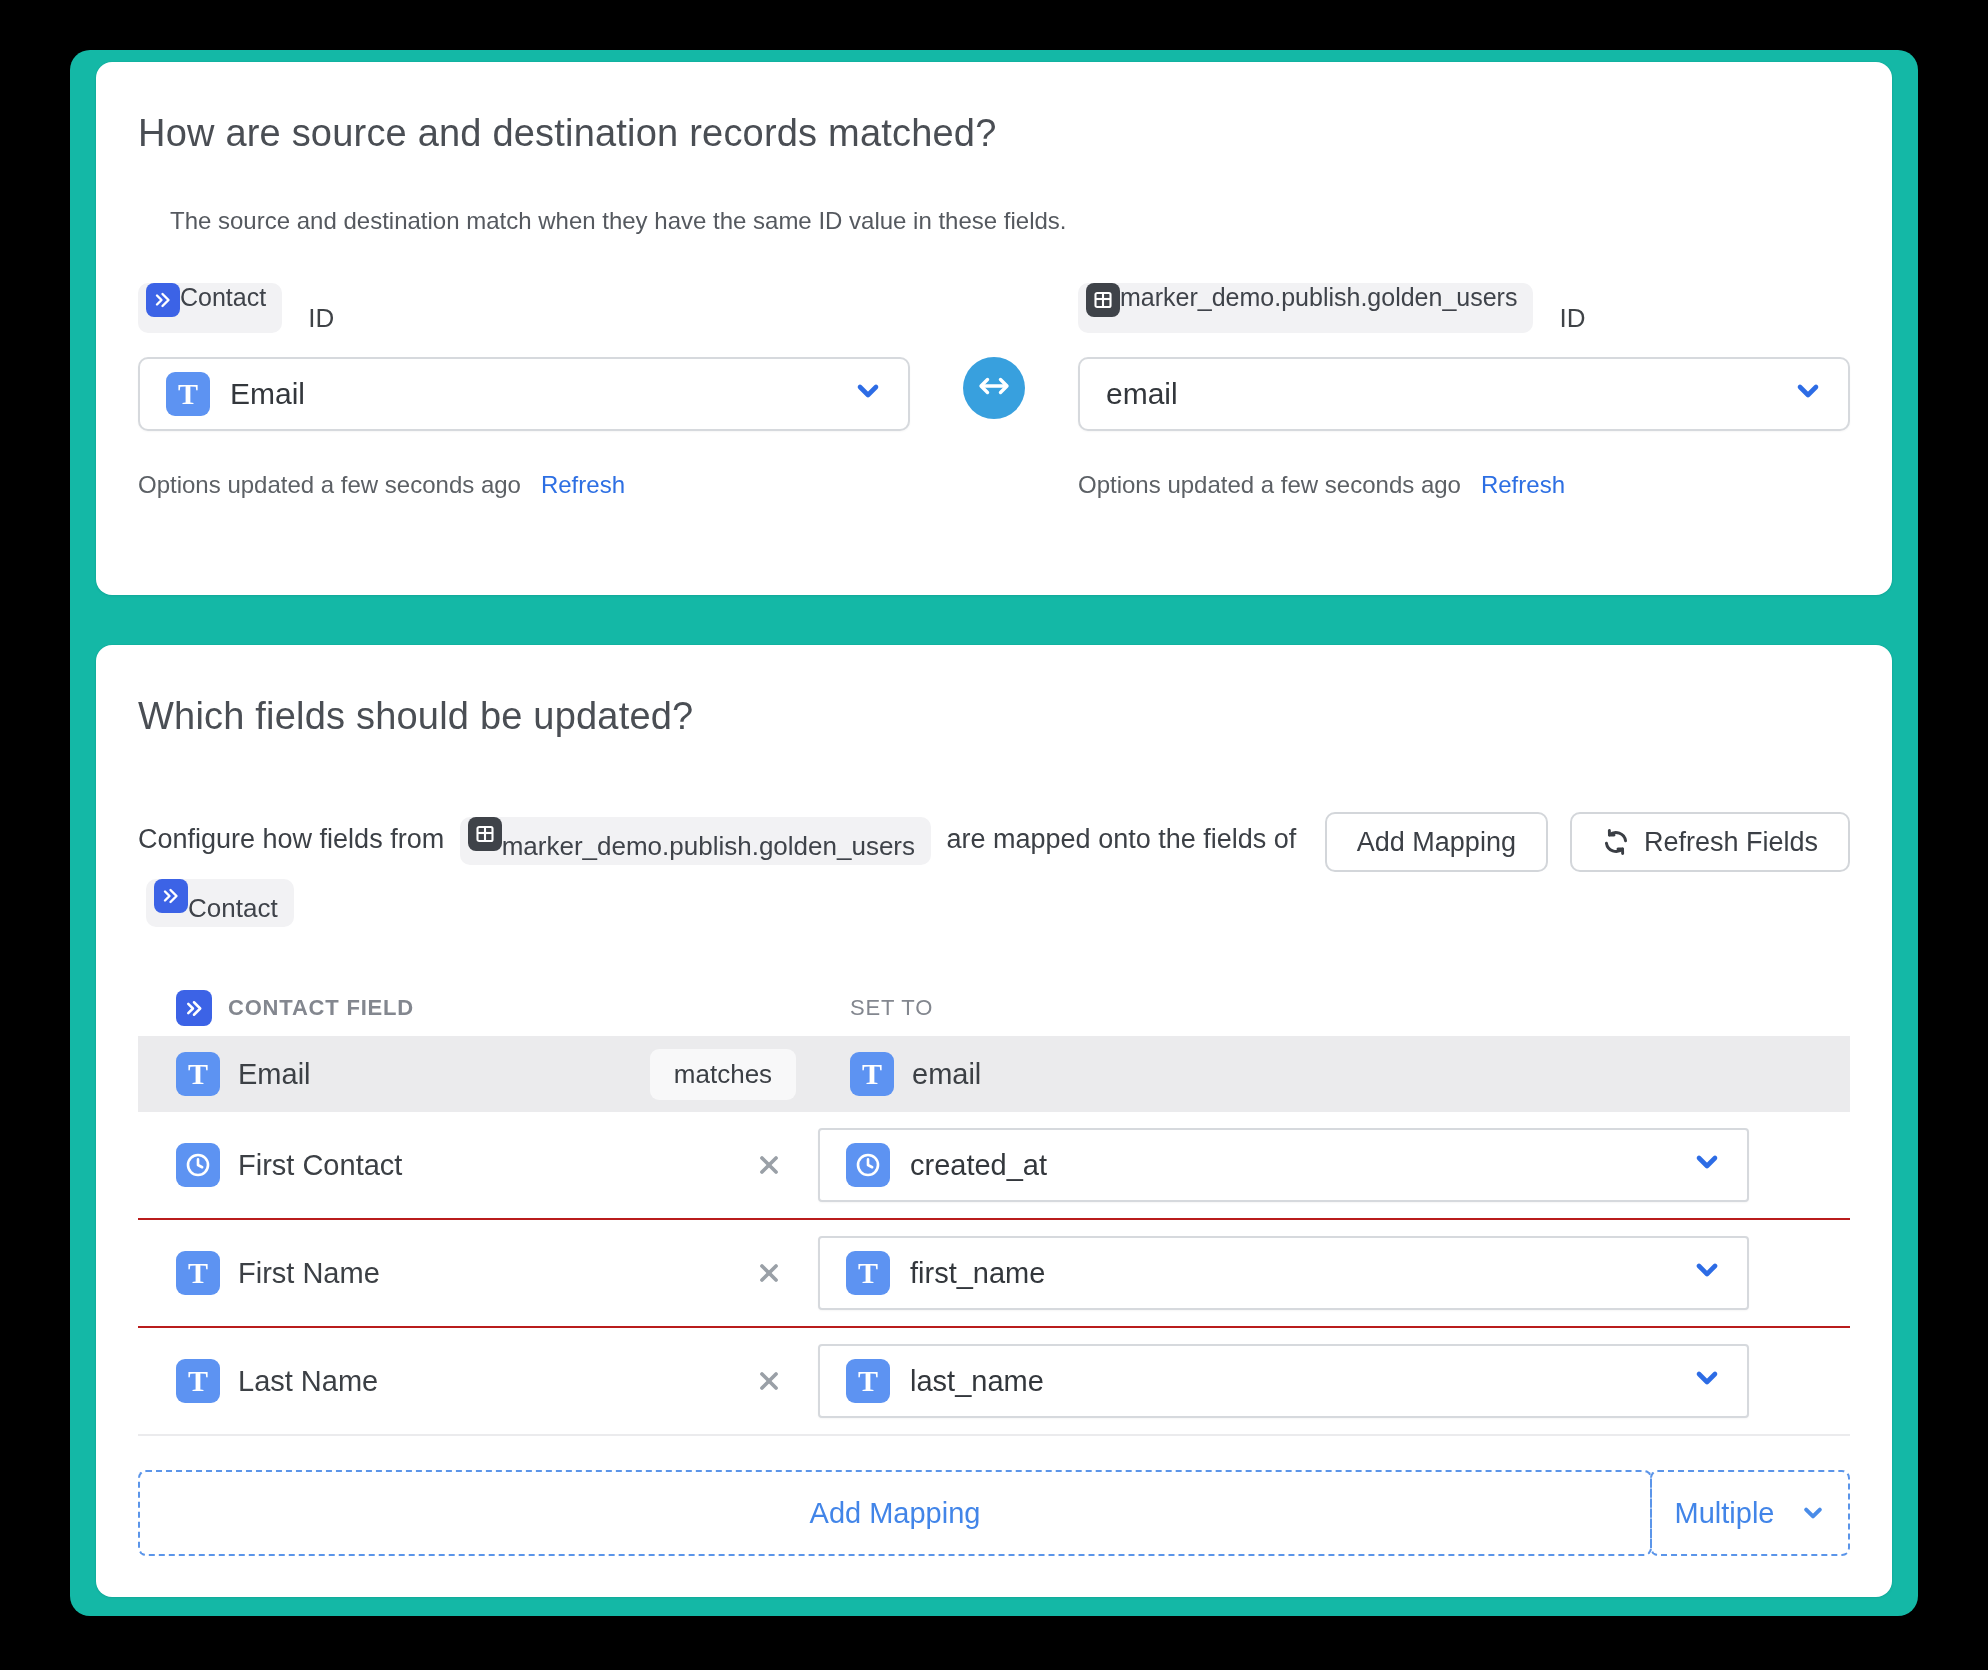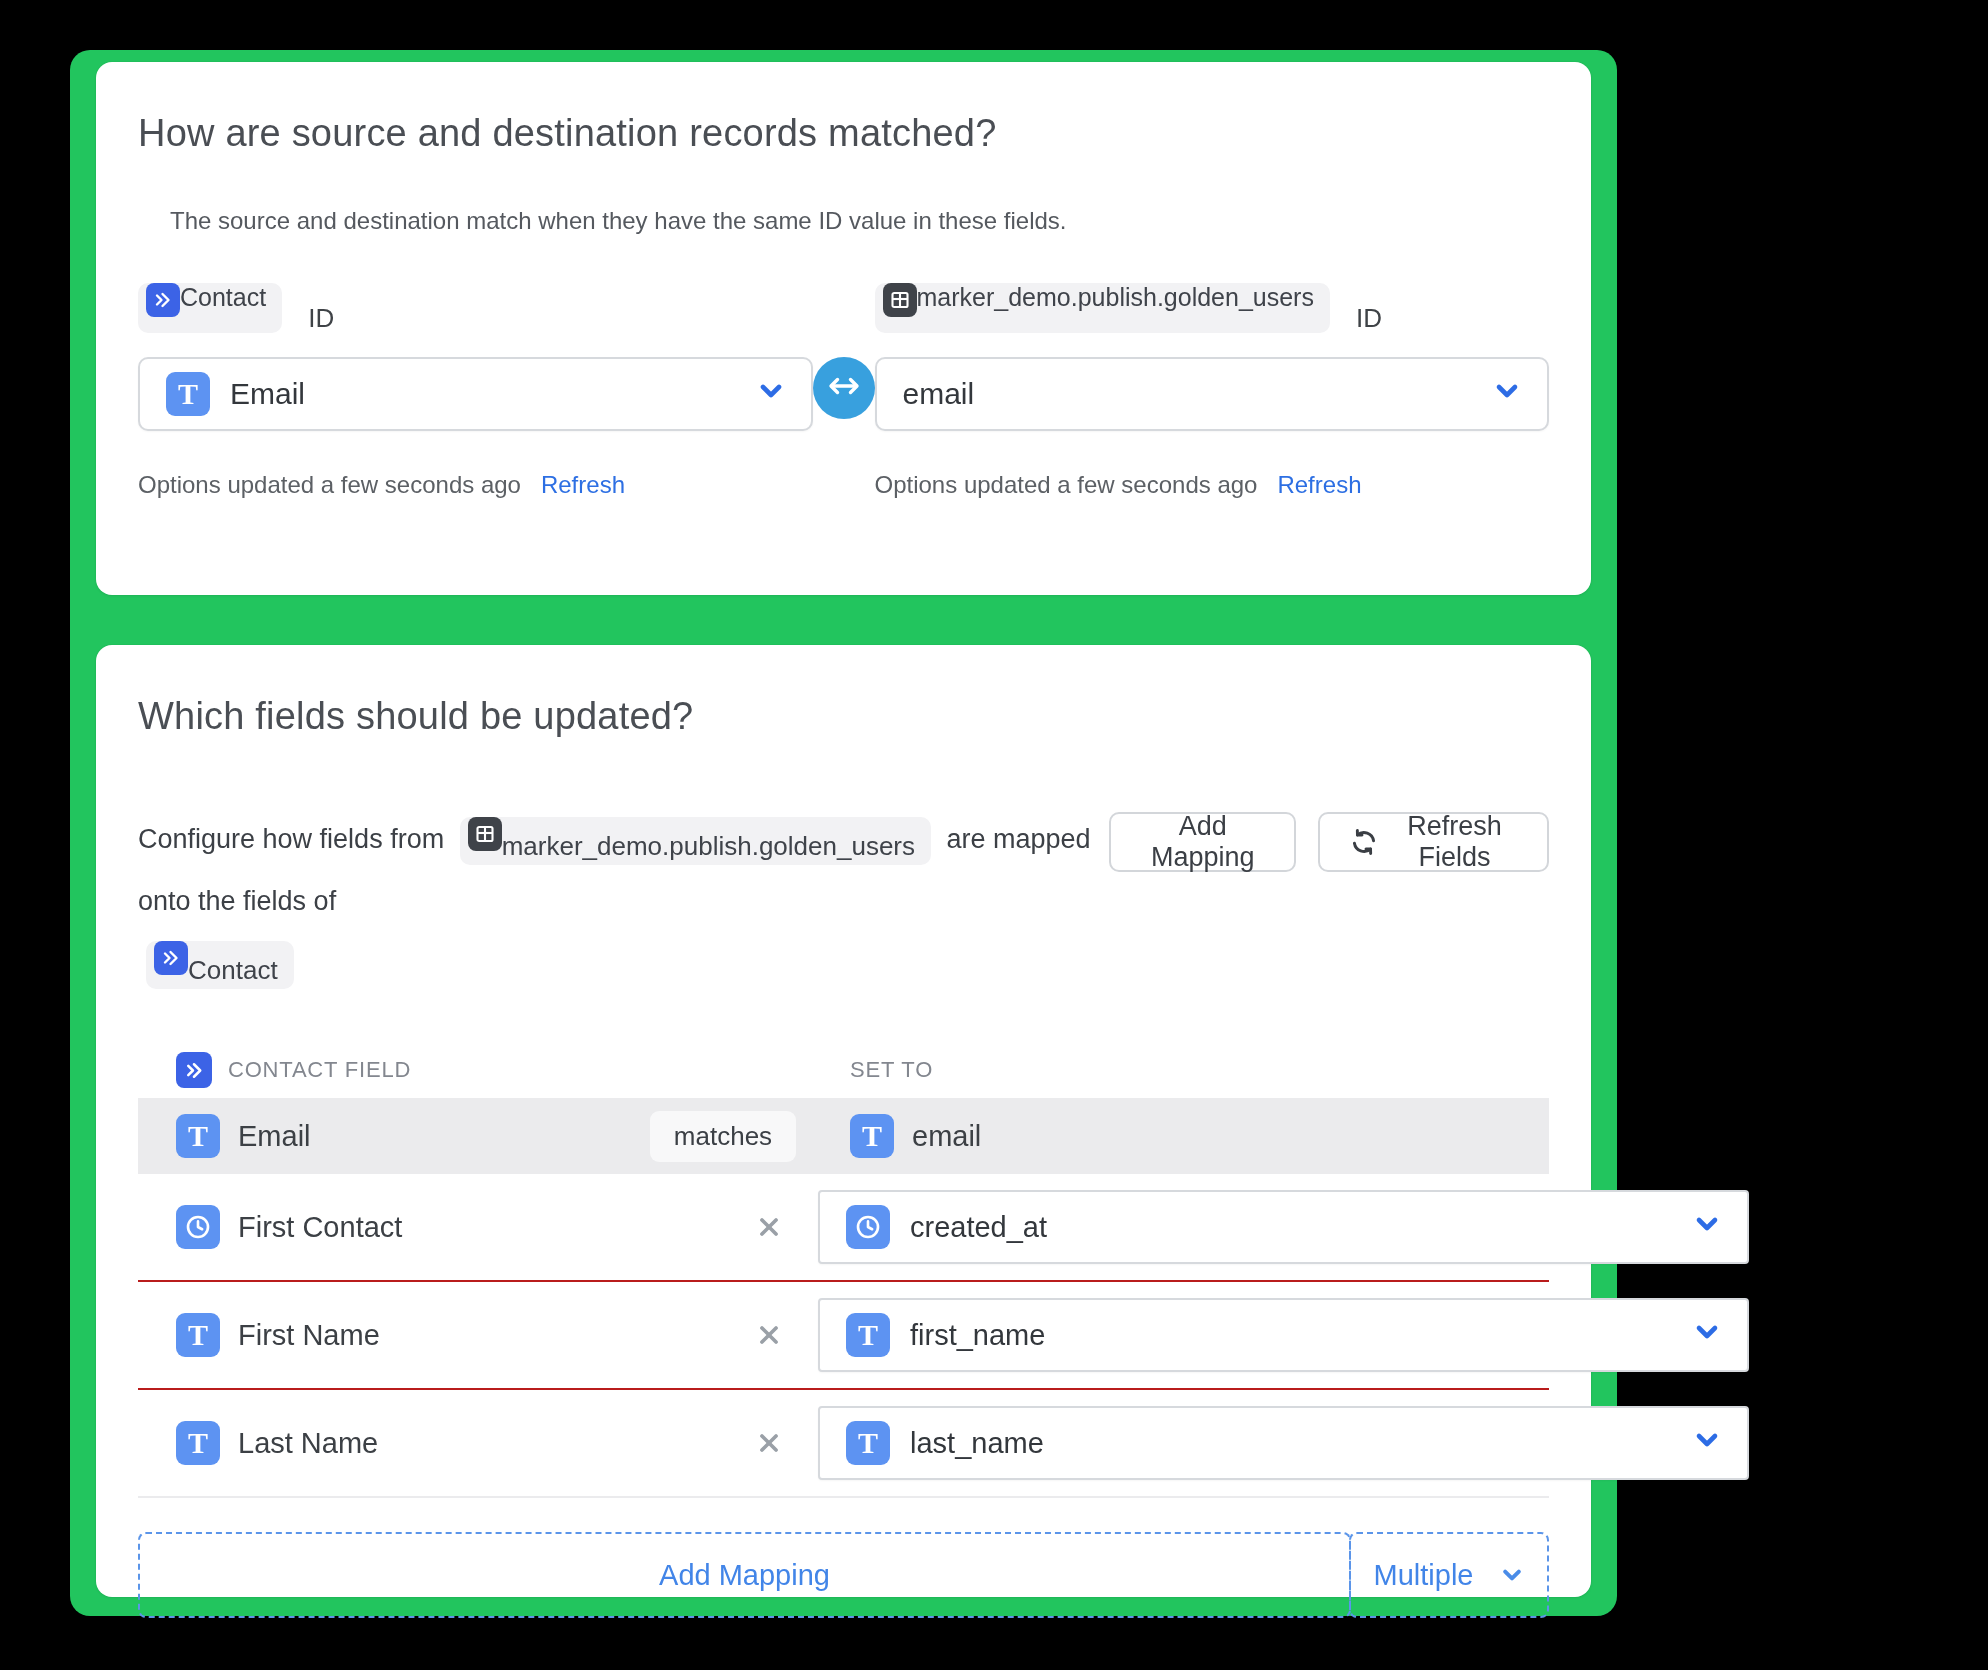--- a/index.html
+++ b/index.html
@@ -3,22 +3,22 @@
 <meta charset="utf-8">
 <style>
   * { margin:0; padding:0; box-sizing:border-box; }
   html,body { background:#000; }
   body {
     width:1988px; height:1670px; position:relative;
     font-family:"Liberation Sans", sans-serif;
     -webkit-font-smoothing:antialiased;
   }
   .frame {
-    position:absolute; left:70px; top:50px; width:1547px; height:1566px;
-    background:#22c55e; border-radius:20px; padding:12px 26px 20px;
+    position:absolute; left:70px; top:50px; width:1848px; height:1566px;
+    background:#14b8a6; border-radius:20px; padding:12px 26px 20px;
   }
   .card {
     background:#fff; border-radius:16px;
     box-shadow:0 1px 3px rgba(0,0,0,.07), 0 0 0 1px rgba(0,0,0,.02);
     padding:50px 42px;
   }
   .card1 { height:533px; }
   .card2 { height:952px; margin-top:50px; padding-bottom:0; }
   h1 { font-size:38px; font-weight:400; color:#4a4e54; letter-spacing:.2px; }
   .desc { margin-top:52px; font-size:24px; color:#55595f;margin-left:32px; }
@@ -63,21 +63,21 @@
   .btn {
     height:60px; background:#fff; border:2px solid #d3d6da; border-radius:10px;
     display:inline-flex; align-items:center; gap:14px; padding:0 30px;
     font-size:27px; color:#3b3f45; cursor:pointer;
   }
 
   
   .table { margin-top:48px; }
   .thead { display:flex; align-items:center; height:56px; }
   .thead .hcell1 { flex:0 0 680px; display:flex; align-items:center; gap:16px; padding-left:38px;
-    font-size:22px; color:#83878f; letter-spacing:.8px; }
+    font-size:22px; color:#83878f; letter-spacing:.8px;font-weight:bold; }
   .thead .hcell2 { font-size:22px; color:#83878f; letter-spacing:.8px; padding-left:32px; }
   .trow { display:flex; align-items:center; }
   .row-matched { background:#ebebed; height:76px; }
   .row-map { height:108px; border-bottom:2px solid #b91c1c; }
   .row-map:last-of-type { border-bottom:2px solid #ebebed; }
   .cell-field { flex:0 0 490px; display:flex; align-items:center; gap:18px; padding-left:38px;
     font-size:29px; color:#3c4045; }
   .cell-rel { flex:0 0 190px; display:flex; align-items:center; justify-content:center; }
   .cell-val { flex:1; display:flex; align-items:center; }
   .chip { background:#f8f8f9; border-radius:9px; padding:10px 24px; font-size:26px; color:#3b3f45; }

